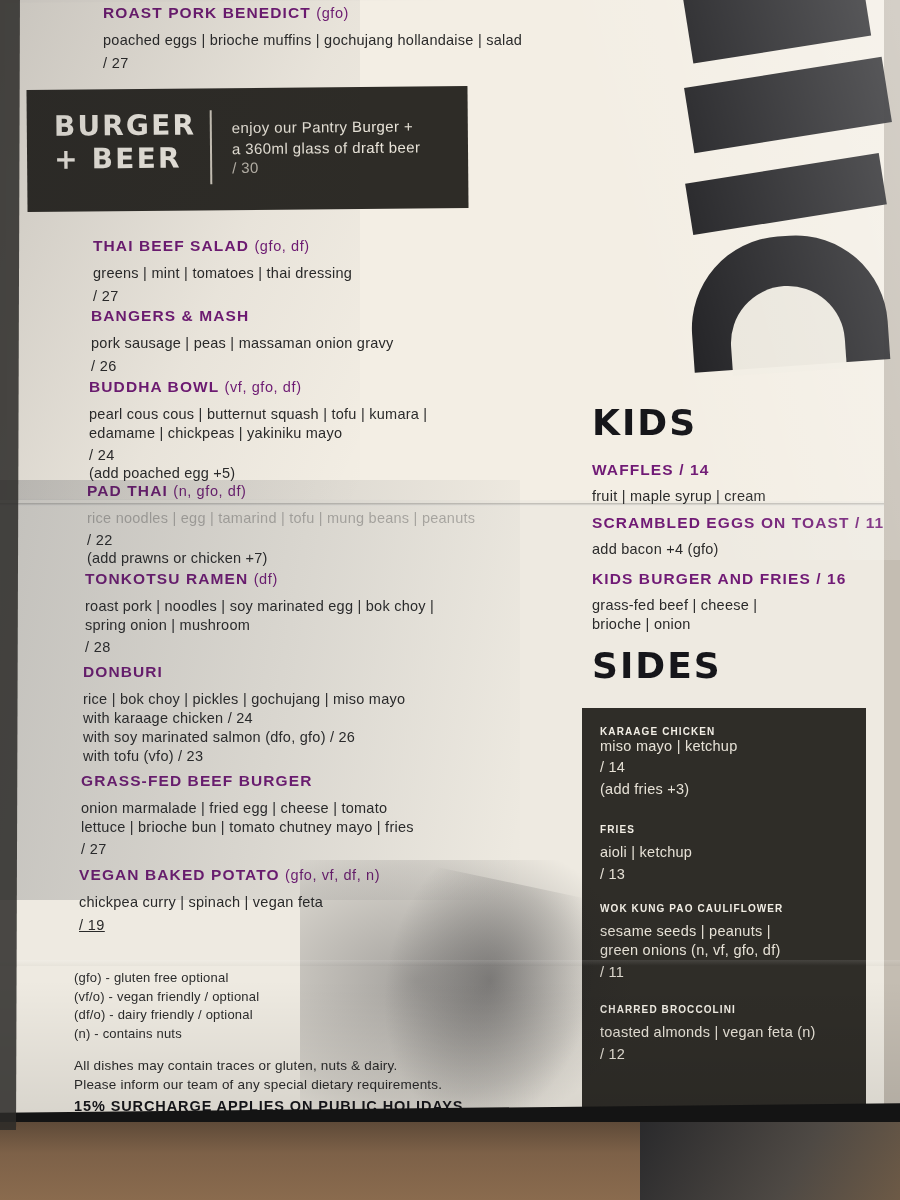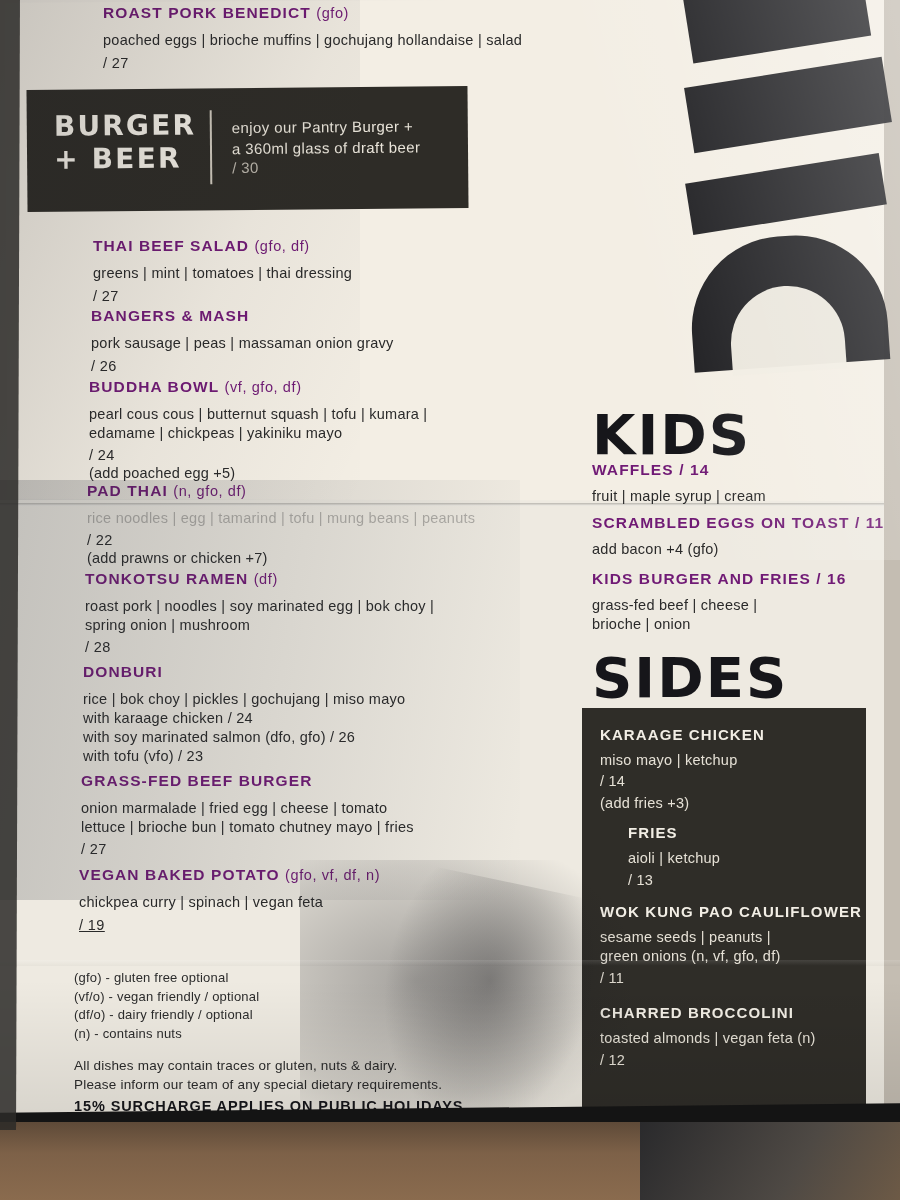--- a/index.html
+++ b/index.html
@@ -160,34 +160,34 @@
     font-weight: bold;
     letter-spacing: 2px;
     opacity: 0.97;
   }
 
   
   .section-head {
     position: absolute;
     font-family: "DejaVu Sans", sans-serif;
     font-weight: bold;
-    font-size: 56px;
+    font-size: 36px;
     letter-spacing: 2px;
     color: #16161a;
   }
 
   
   .sides-box {
     position: absolute;
     left: 582px; top: 708px;
     width: 284px; height: 404px;
     background: #2f2d28;
   }
   .sides-item-name {
-    font-size: 15px;
+    font-size: 10px;
     letter-spacing: 1.1px;
     font-weight: bold;
     color: #f2eee5;
     text-transform: uppercase;
     white-space: nowrap;
   }
   .sides-item-desc {
     font-size: 14.5px;
     color: #e6e1d6;
     letter-spacing: 0.25px;
@@ -393,26 +393,26 @@
     <div class="item-desc" style="margin-top:8px;">grass-fed beef | cheese |</div>
     <div class="item-desc">brioche | onion</div>
   </div>
 
   <div class="section-head" style="left:592px; top:645px;">SIDES</div>
 
   <div class="sides-box"></div>
 
   <div class="item" style="left:600px; top:726px;">
     <div class="sides-item-name">KARAAGE CHICKEN</div>
-    <div class="sides-item-desc" style="margin-top:8px;">miso mayo | ketchup</div>
+    <div class="sides-item-desc" style="">miso mayo | ketchup</div>
     <div class="sides-item-desc" style="margin-top:2px;">/ 14</div>
     <div class="sides-item-desc" style="margin-top:3px;">(add fries +3)</div>
   </div>
 
-  <div class="item" style="left:628px; top:824px;">
+  <div class="item" style="left:600px; top:824px;">
     <div class="sides-item-name">FRIES</div>
     <div class="sides-item-desc" style="margin-top:8px;">aioli | ketchup</div>
     <div class="sides-item-desc" style="margin-top:3px;">/ 13</div>
   </div>
 
   <div class="item" style="left:600px; top:903px;">
     <div class="sides-item-name">WOK KUNG PAO CAULIFLOWER</div>
     <div class="sides-item-desc" style="margin-top:8px;">sesame seeds | peanuts |</div>
     <div class="sides-item-desc">green onions (n, vf, gfo, df)</div>
     <div class="sides-item-desc" style="margin-top:3px;">/ 11</div>

